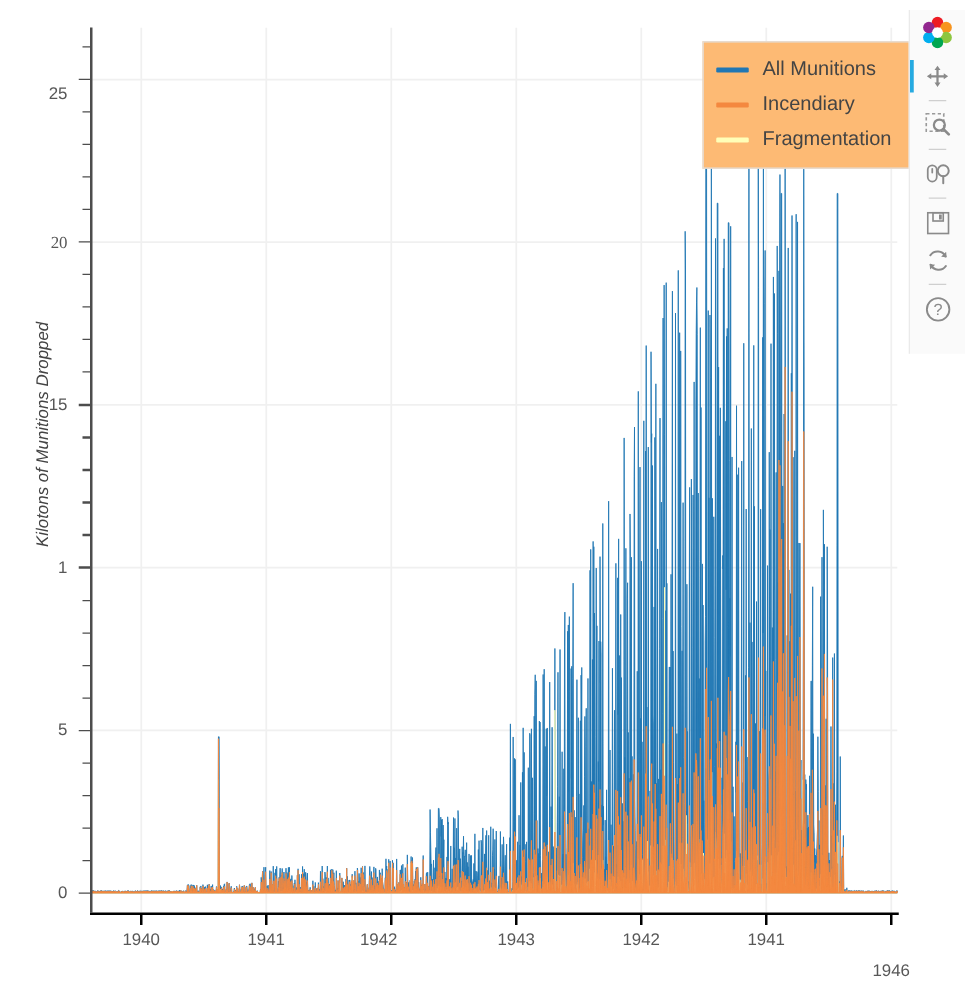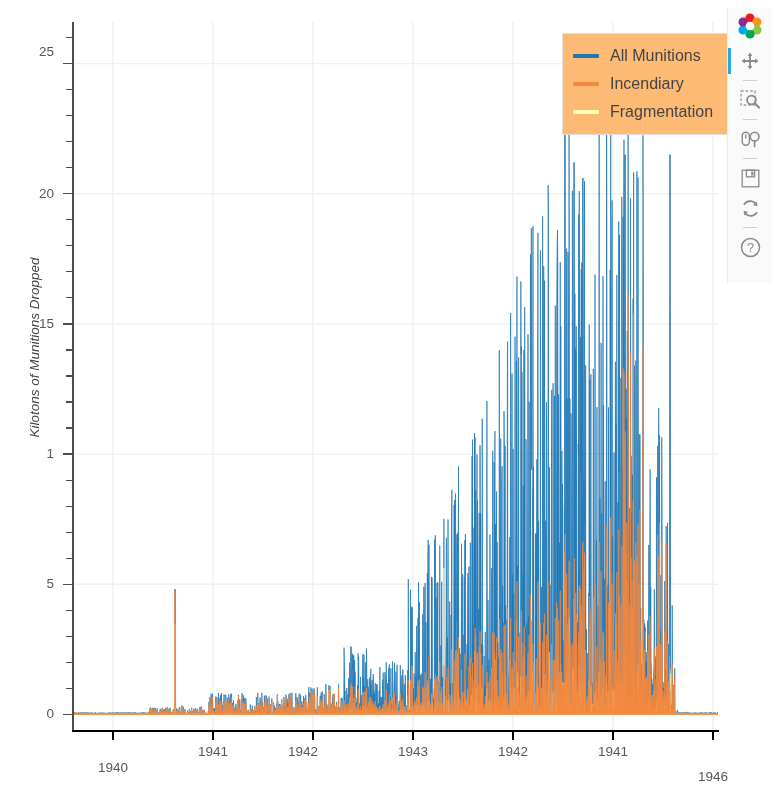--- a/index.html
+++ b/index.html
@@ -91,23 +91,23 @@
   <div id="y-ticks">
       <div class="ytick-major" style="top: 713.682px;"></div>
       <div class="ytick-label" style="top: 707.382px; left: 8px;">0</div>
       <div class="ytick-major" style="top: 583.535px;"></div>
       <div class="ytick-label" style="top: 577.235px; left: 8px;">5</div>
       <div class="ytick-major" style="top: 453.388px;"></div>
       <div class="ytick-label" style="top: 447.088px; left: 8px;">1</div>
       <div class="ytick-major" style="top: 323.241px;"></div>
       <div class="ytick-label" style="top: 316.941px; left: 8px;">15</div>
       <div class="ytick-major" style="top: 193.094px;"></div>
-      <div class="ytick-label" style="top: 186.794px; left: 8px;">20</div>
+      <div class="ytick-label" style="top: 186.794px; left: 8px; font-family: Liberation Serif, serif;">20</div>
       <div class="ytick-major" style="top: 62.9471px;"></div>
-      <div class="ytick-label" style="top: 45px; left: 8px;">25</div>
+      <div class="ytick-label" style="top: 68px; left: 8px;">25</div>
       <div class="ytick-minor" style="top: 687.753px;"></div>
       <div class="ytick-minor" style="top: 661.724px;"></div>
       <div class="ytick-minor" style="top: 635.694px;"></div>
       <div class="ytick-minor" style="top: 609.665px;"></div>
       <div class="ytick-minor" style="top: 557.606px;"></div>
       <div class="ytick-minor" style="top: 531.576px;"></div>
       <div class="ytick-minor" style="top: 505.547px;"></div>
       <div class="ytick-minor" style="top: 479.518px;"></div>
       <div class="ytick-minor" style="top: 427.459px;"></div>
       <div class="ytick-minor" style="top: 401.429px;"></div>
@@ -118,21 +118,21 @@
       <div class="ytick-minor" style="top: 245.253px;"></div>
       <div class="ytick-minor" style="top: 219.224px;"></div>
       <div class="ytick-minor" style="top: 167.165px;"></div>
       <div class="ytick-minor" style="top: 141.135px;"></div>
       <div class="ytick-minor" style="top: 115.106px;"></div>
       <div class="ytick-minor" style="top: 89.0765px;"></div>
       <div class="ytick-minor" style="top: 37.0176px;"></div>
     </div>
   <div id="x-ticks">
       <div class="xtick-major" style="left: 112.3px;"></div>
-      <div class="xtick-label" style="left: 113px; margin-top: 16px;">1940</div>
+      <div class="xtick-label" style="left: 113px;">1940</div>
       <div class="xtick-major" style="left: 212.3px;"></div>
       <div class="xtick-label" style="left: 213px;">1941</div>
       <div class="xtick-major" style="left: 312.3px;"></div>
       <div class="xtick-label" style="left: 303px;">1942</div>
       <div class="xtick-major" style="left: 412.3px;"></div>
       <div class="xtick-label" style="left: 413px;">1943</div>
       <div class="xtick-major" style="left: 512.3px;"></div>
       <div class="xtick-label" style="left: 513px;">1942</div>
       <div class="xtick-major" style="left: 612.3px;"></div>
       <div class="xtick-label" style="left: 613px;">1941</div>

